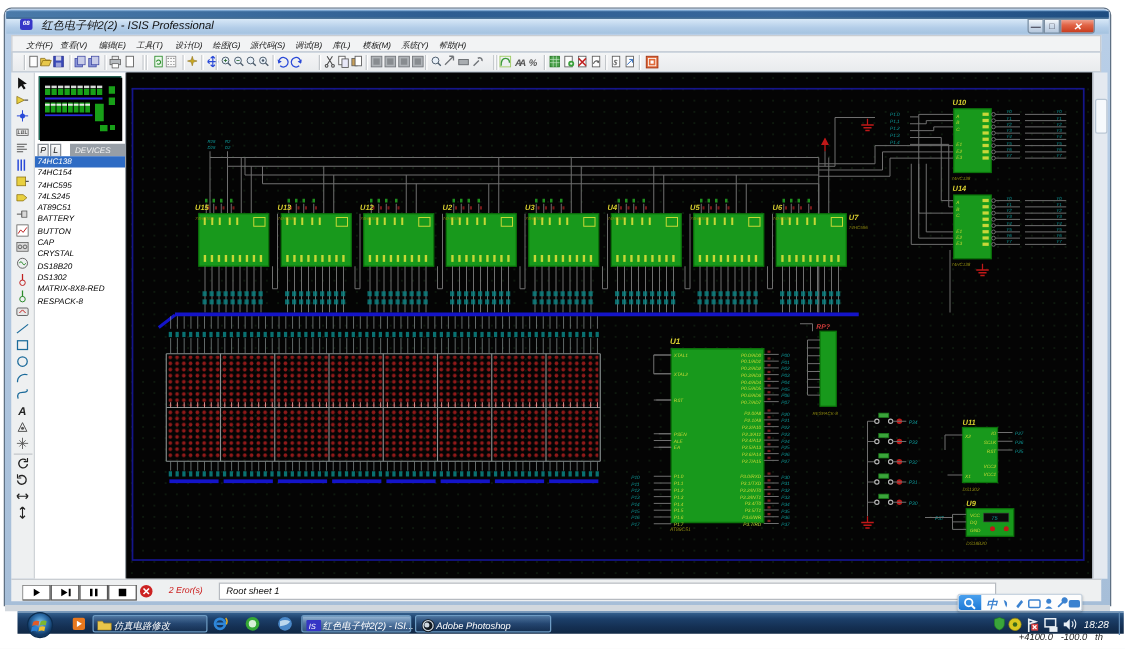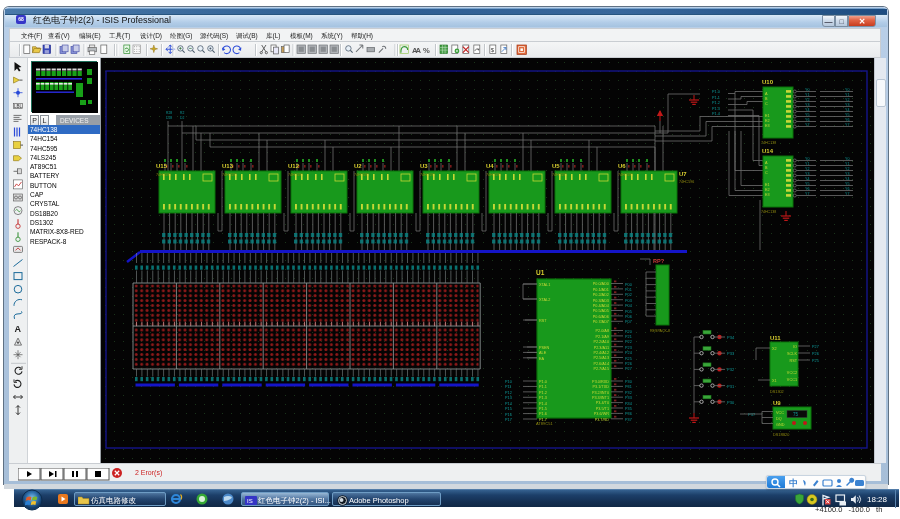--- a/index.html
+++ b/index.html
@@ -1,17 +1,17 @@
 <!DOCTYPE html>
 <html><head>
 <meta charset="utf-8">
 <style>
 * { margin:0; padding:0; box-sizing:border-box; }
 html,body { width:900px; height:519px; background:#fff; font-family:"Liberation Sans",sans-serif; overflow:hidden; }
-#stage { position:absolute; left:0; top:0; width:900px; height:519px; background:#fff; }
+#stage { position:absolute; left:0; top:0; width:900px; height:519px; background:#fff;font-style:italic; }
 .abs { position:absolute; }
 #win { position:absolute; left:4px; top:7px; width:884px; height:477px;
   border-radius:5px 5px 0 0;
   background:linear-gradient(to bottom,#b9cfe8,#a6bed8);
   box-shadow:0 0 0 1px #5f7184; }
 #titletop { position:absolute; left:5px; top:8px; width:882px; height:6px; border-radius:4px 4px 0 0;
   background:linear-gradient(to bottom,#7fa8d2,#3e6f9f); }
 #titledark { position:absolute; left:5px; top:9px; width:882px; height:5px;
   background:linear-gradient(to right,#4a7aa9,#2d5d91 40%,#38679b 70%,#1d4c80); }
 #titleglass { position:absolute; left:5px; top:14px; width:882px; height:13px;
@@ -1786,20 +1786,21 @@
         <rect x="37" y="3" width="1.5" height="6" fill="#000"></rect>
       <rect x="54" y="3" width="2" height="6" fill="#000"></rect>
         <rect x="58" y="3" width="2" height="6" fill="#000"></rect>
       <rect x="77" y="3" width="6" height="6" fill="#000"></rect>
     </svg>
     <svg class="abs" style="left:103px;top:4px;" width="12" height="12">
         <circle cx="5" cy="5" r="5" fill="#cc2222"></circle>
         <path d="M2.8 2.8 L7.2 7.2 M7.2 2.8 L2.8 7.2" stroke="#fff" stroke-width="1.3"></path>
       </svg>
     <span class="abs" style="left:126px;top:5px;font-size:7px;color:#cc2222;">2 Eror(s)</span>
+    <div id="rootfield">Root sheet 1</div>
     <span class="abs" style="left:806px;top:5px;font-size:7.5px;color:#222;margin-top:36px;">+4100.0&nbsp;&nbsp;&nbsp;-100.0&nbsp;&nbsp;&nbsp;th</span>
   </div>
   <div id="langbar">
     <div id="langblue"></div>
     <svg class="abs" style="left:0;top:0;" width="100" height="14">
       <circle cx="8" cy="6" r="3" fill="none" stroke="#fff" stroke-width="1.4"></circle>
         <line x1="10" y1="8" x2="13" y2="11" stroke="#fff" stroke-width="1.6"></line>
       <text x="22" y="10" font-size="9" fill="#3b82d0" font-weight="bold">中</text>
       <path d="M36 4 q4 1 2 6 q-1 -2 -2 -6" fill="#3b82d0"></path>
       <path d="M46 9 l4 -5 l1.5 1.5 l-4 5 z" fill="#3b82d0"></path>

